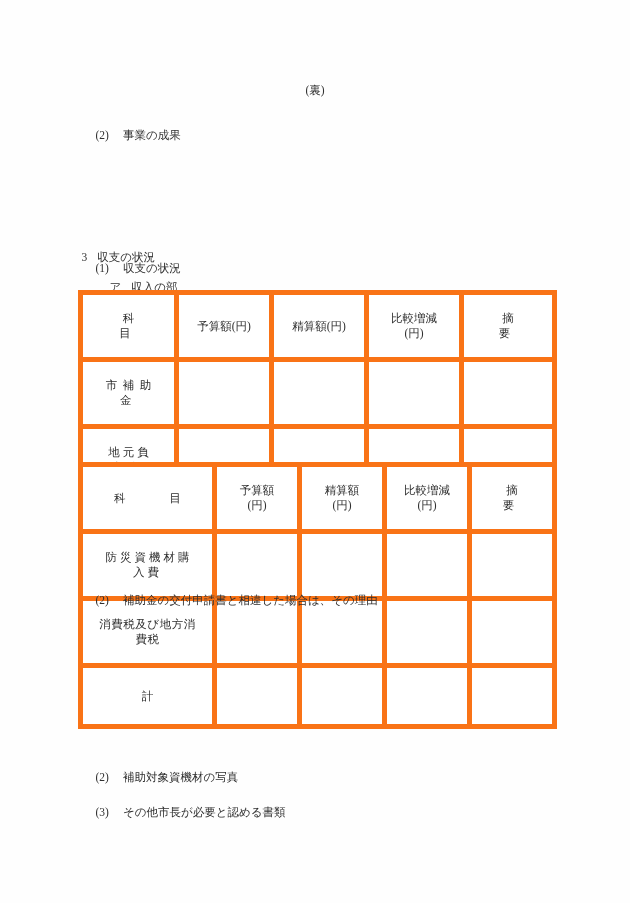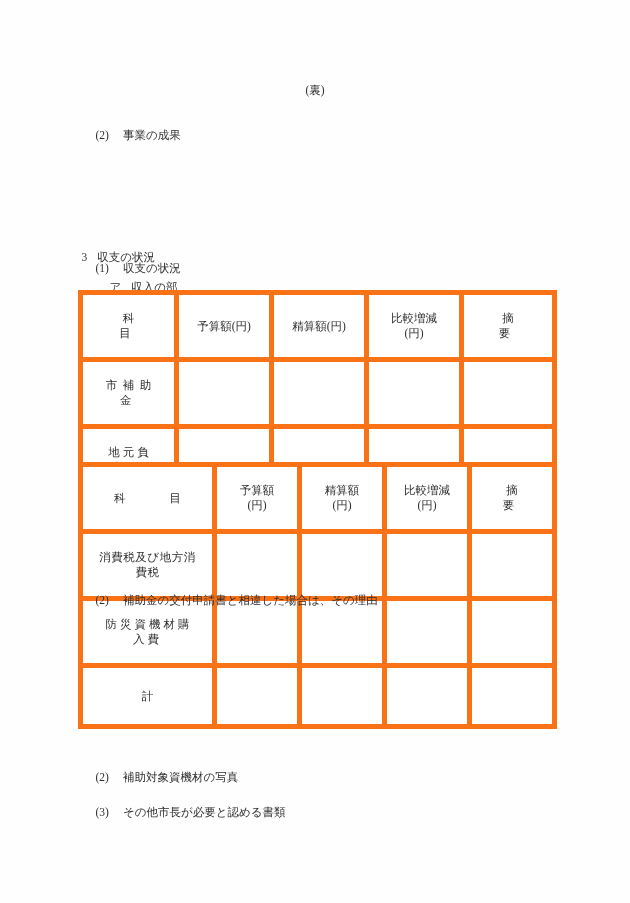--- a/index.html
+++ b/index.html
@@ -173,28 +173,28 @@
       <tr>
         <th class="spaced-t">科　　目</th>
         <th>予算額(円)</th>
         <th>精算額(円)</th>
         <th>比較増減(円)</th>
         <th class="spaced-t">摘　　要</th>
       </tr>
     </thead>
     <tbody>
       <tr>
+        <td class="spaced-n">防災資機材購入費</td>
+        <td></td>
+        <td></td>
+        <td></td>
+        <td></td>
+      </tr>
+      <tr>
         <td class="tight">消費税及び地方消費税</td>
-        <td></td>
-        <td></td>
-        <td></td>
-        <td></td>
-      </tr>
-      <tr>
-        <td class="spaced-n">防災資機材購入費</td>
         <td></td>
         <td></td>
         <td></td>
         <td></td>
       </tr>
       <tr>
         <td class="total-cell">計</td>
         <td></td>
         <td></td>
         <td></td>

